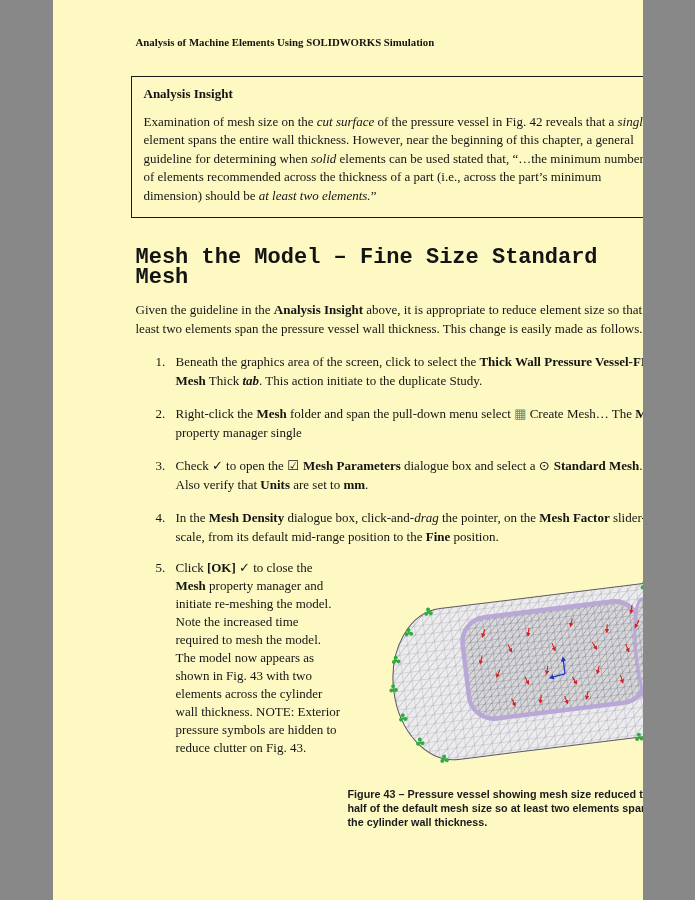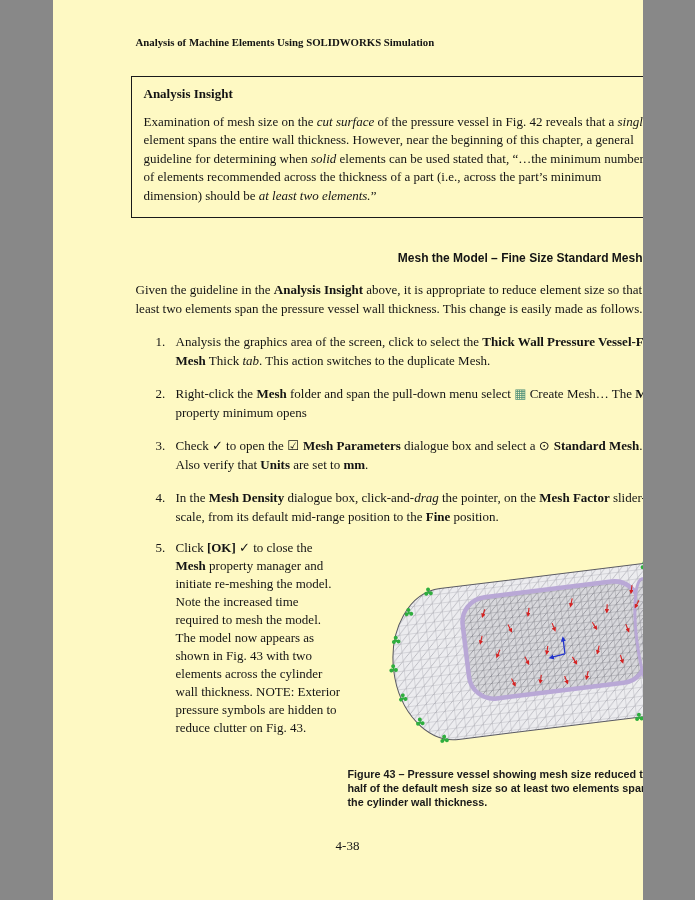--- a/index.html
+++ b/index.html
@@ -7,22 +7,22 @@
     width:590px;height:900px;background:#fef9c3;box-sizing:border-box;
     margin:0 auto;position:relative;overflow:hidden;
     padding:36px 0 0 83px;
     font-family:"Liberation Serif",serif;font-size:13px;line-height:18.5px;color:#141414;
   }
   .running-header{font-weight:bold;font-size:10.8px;line-height:13px;}
   .insight-box{width:539px;margin-left:-5px;margin-top:27px;border:1.3px solid #1a1a1a;
     box-sizing:border-box;padding:8px 12px 12px 12px;}
   .insight-title{font-weight:bold;margin-bottom:9px;}
   .insight-body{}
-  .section-heading{font-family:Liberation Sans, sans-serif;font-size:12px;font-weight:bold;
-    margin:30px 0 0 0;line-height:20px;text-align:right;}
+  .section-heading{font-family:Liberation Mono, monospace;font-size:22px;font-weight:bold;
+    margin:30px 0 0 0;line-height:20px;}
   .intro{width:534px;margin:13px 0 0 0;}
   .step{display:flex;width:514px;margin:15px 0 0 20px;}
   .step-num{flex:none;width:20px;}
   .step-body{flex:1;}
   .row5{display:flex;align-items:flex-start;margin-top:11px;}
   .row5 .step{margin:2px 0 0 20px;width:186px;flex:none;}
   .row5 .step-body{line-height:18px;}
   .figure-col{width:392px;flex:none;margin-left:0px;}
   .figure-image{display:block;}
   .caption{font-family:"Liberation Sans",sans-serif;font-size:10.8px;font-weight:bold;
@@ -46,26 +46,26 @@
     <div class="insight-title">Analysis Insight</div>
     <div class="insight-body"><span>Examination of mesh size on the </span><span style="font-style: italic;">cut surface</span><span> of the pressure vessel in Fig. 42 reveals that a </span><span style="font-style: italic;">single</span><span> element spans the entire wall thickness.  However, near the beginning of this chapter, a general guideline for determining when </span><span style="font-style: italic;">solid</span><span> elements can be used stated that, “…the minimum number of elements recommended across the thickness of a part (i.e., across the part’s minimum dimension) should be </span><span style="font-style: italic;">at least two elements.</span><span>”</span></div>
   </div>
 
   <div class="section-heading">Mesh the Model – Fine Size Standard Mesh</div>
 
   <p class="intro"><span>Given the guideline in the </span><span style="font-weight: bold;">Analysis Insight</span><span> above, it is appropriate to reduce element size so that at least two elements span the pressure vessel wall thickness.  This change is easily made as follows.</span></p>
 
   <div class="step">
     <span class="step-num">1.</span>
-    <span class="step-body"><span>Analysis the graphics area of the screen, click to select the </span><span style="font-weight: bold;">Thick Wall Pressure Vessel-FINE Mesh</span><span> Thick </span><span style="font-weight: normal; font-style: italic;">tab</span><span>.  This action switches to the duplicate Mesh.</span></span>
+    <span class="step-body"><span>Beneath the graphics area of the screen, click to select the </span><span style="font-weight: bold;">Thick Wall Pressure Vessel-FINE Mesh</span><span> Thick </span><span style="font-weight: bold; font-style: italic;">tab</span><span>.  This action initiate to the duplicate Study.</span></span>
   </div>
 
   <div class="step">
     <span class="step-num">2.</span>
-    <span class="step-body"><span>Right-click the </span><span style="font-weight: bold;">Mesh</span><span> folder and span the pull-down menu select </span><span class="mesh-icon">▦</span><span> </span><span style="font-weight: normal;">Create Mesh…</span><span> The </span><span style="font-weight: bold;">Mesh</span><span> property minimum opens</span></span>
+    <span class="step-body"><span>Right-click the </span><span style="font-weight: bold;">Mesh</span><span> folder and span the pull-down menu select </span><span class="mesh-icon">▦</span><span> </span><span style="font-weight: normal;">Create Mesh…</span><span> The </span><span style="font-weight: bold;">Mesh</span><span> property manager single</span></span>
   </div>
 
   <div class="step">
     <span class="step-num">3.</span>
     <span class="step-body"><span>Check ✓ to open the </span><span class="glyph">☑ </span><span style="font-weight: bold;">Mesh Parameters</span><span> dialogue box and select a </span><span class="glyph">⊙ </span><span style="font-weight: bold;">Standard Mesh</span><span>.  Also verify that </span><span style="font-weight: bold;">Units</span><span> are set to </span><span style="font-weight: bold;">mm</span><span>.</span></span>
   </div>
 
   <div class="step">
     <span class="step-num">4.</span>
     <span class="step-body"><span>In the </span><span style="font-weight: bold;">Mesh Density</span><span> dialogue box, click-and-</span><span style="font-style: italic;">drag</span><span> the pointer, on the </span><span style="font-weight: bold;">Mesh Factor</span><span> slider-scale, from its default mid-range position to the </span><span style="font-weight: bold;">Fine</span><span> position.</span></span>
@@ -173,14 +173,13 @@
             <use href="#gsym" transform="translate(350 138)"></use>
             <use href="#gsym" transform="translate(332 92)"></use>
           </g>
         </g>
       </svg>
 
       <div class="caption">Figure 43 – Pressure vessel showing mesh size reduced to half of the default mesh size so at least two elements span the cylinder wall thickness.</div>
     </div>
   </div>
 
-  <div class="page-number">4-38</div>
 </div>
 
 </body></html>

